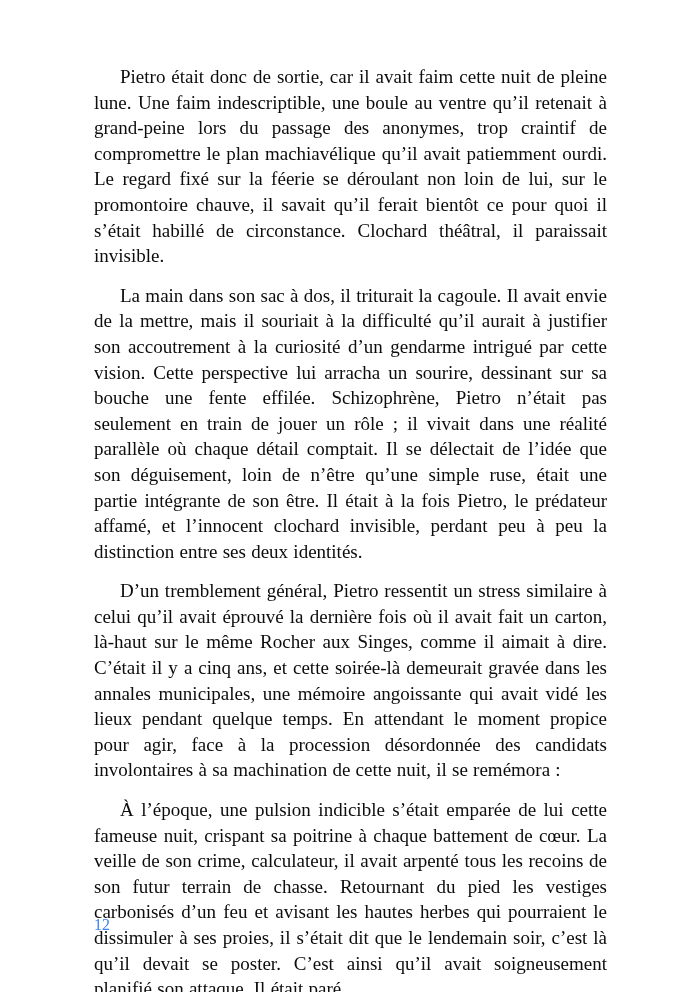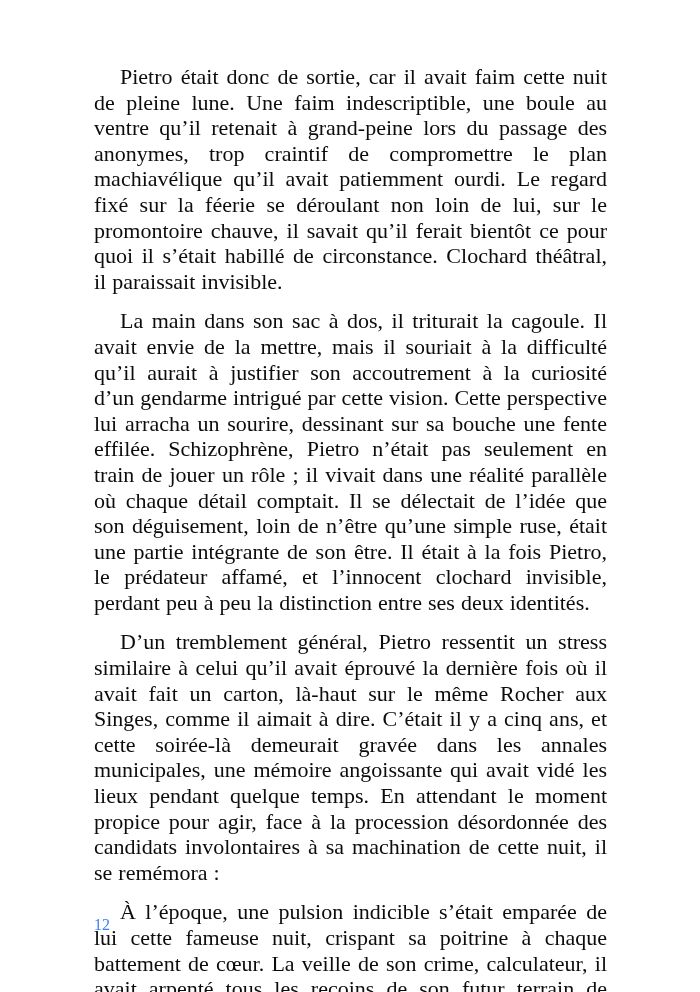--- a/index.html
+++ b/index.html
@@ -17,21 +17,21 @@
     color: #0c0c0c;
   }
   .text-block {
     position: absolute;
     top: 64px;
     left: 94px;
     width: 513px;
   }
   .text-block p {
     margin: 0 0 14px 0;
-    font-size: 22px;
+    font-size: 19px;
     line-height: 25.6px;
     text-align: justify;
     text-indent: 26px;
     word-spacing: 0.5px;
   }
   .page-number {
     position: absolute;
     top: 915px;
     left: 94px;
     font-size: 16px;

